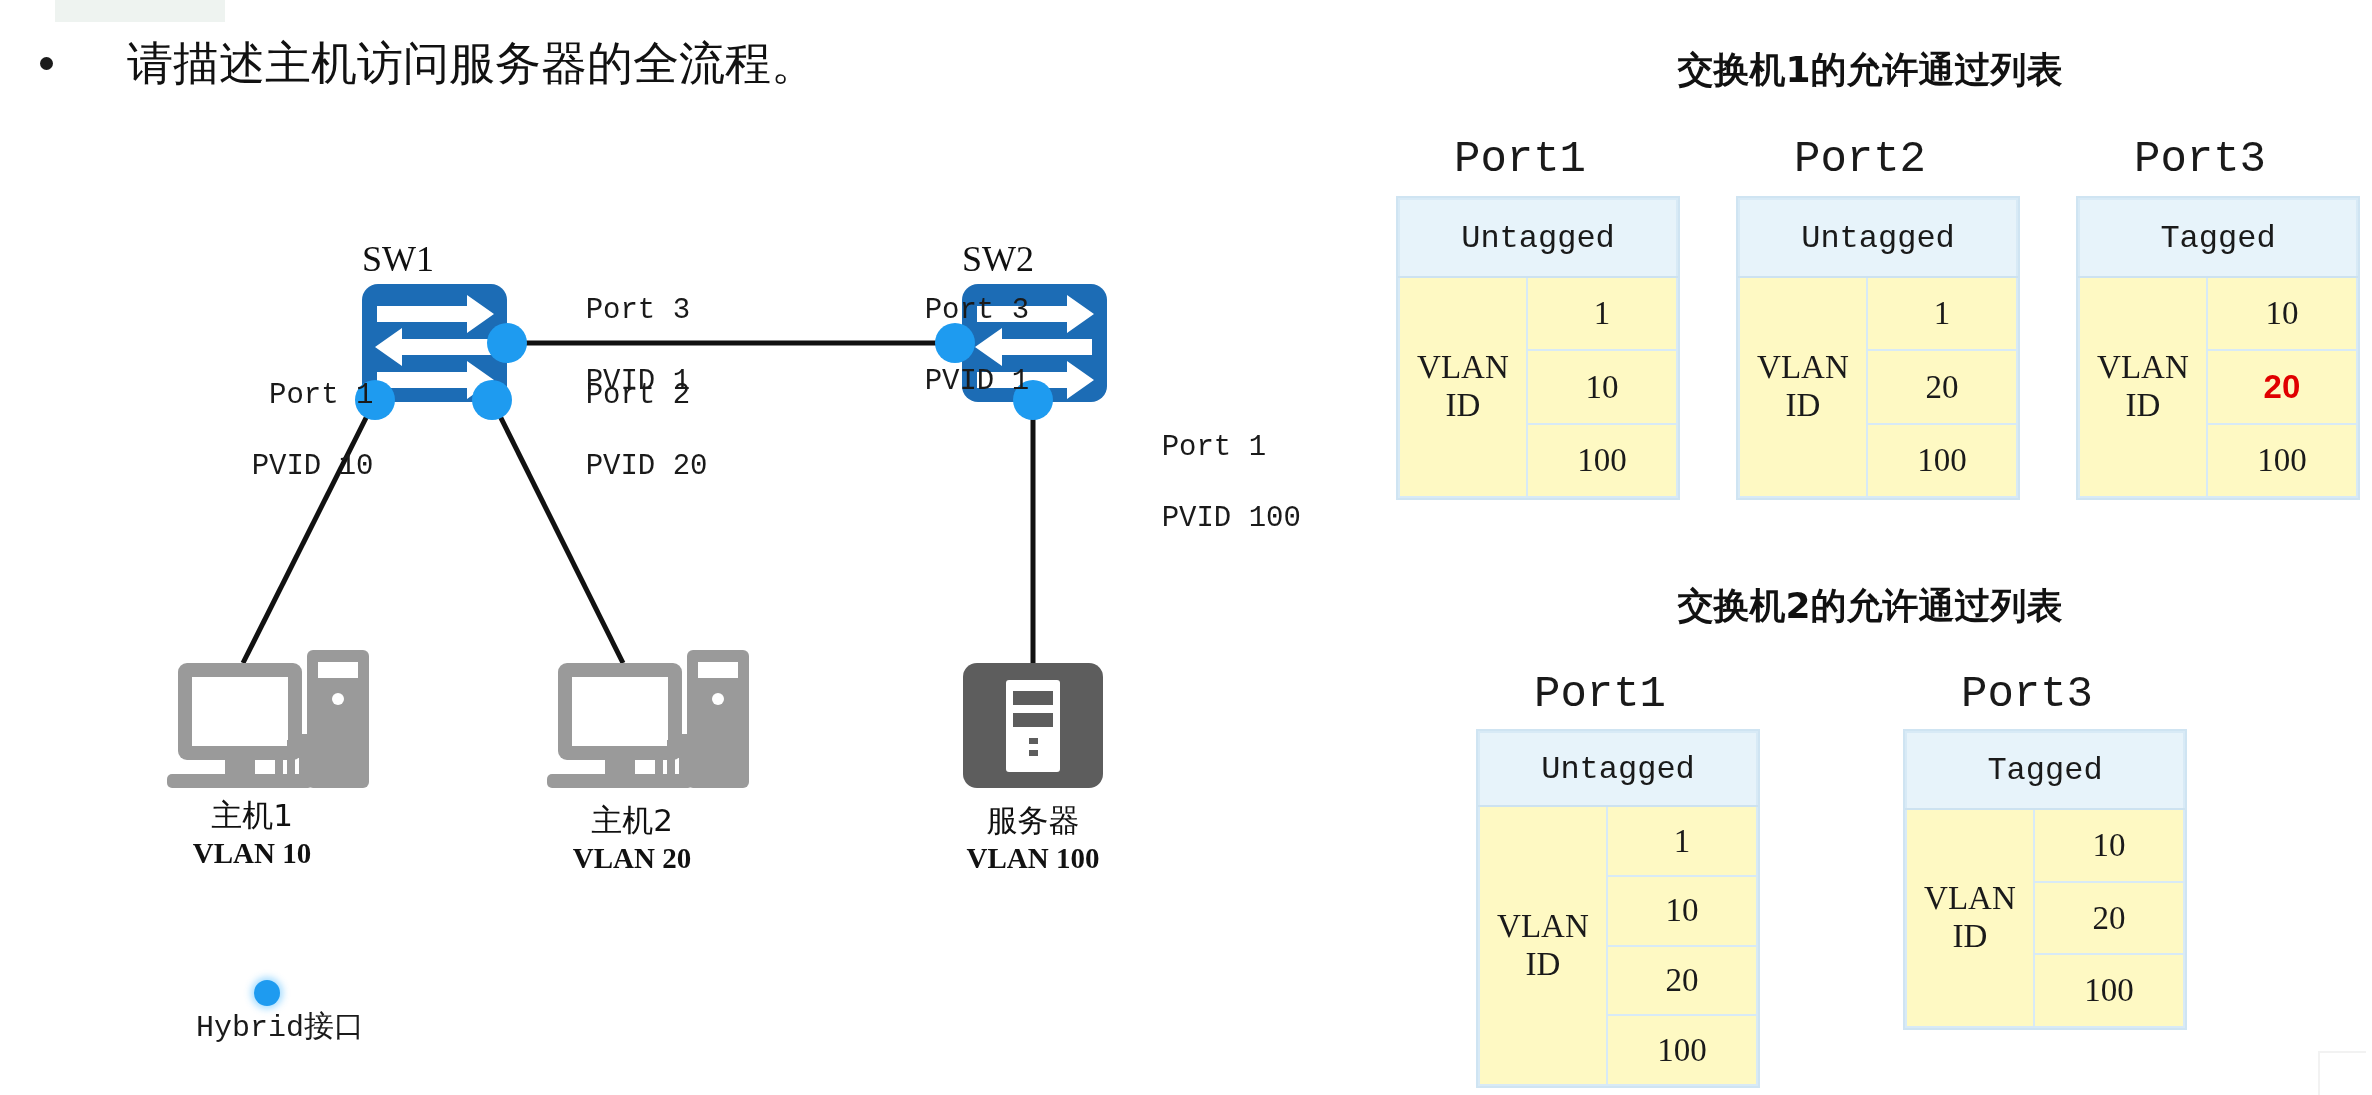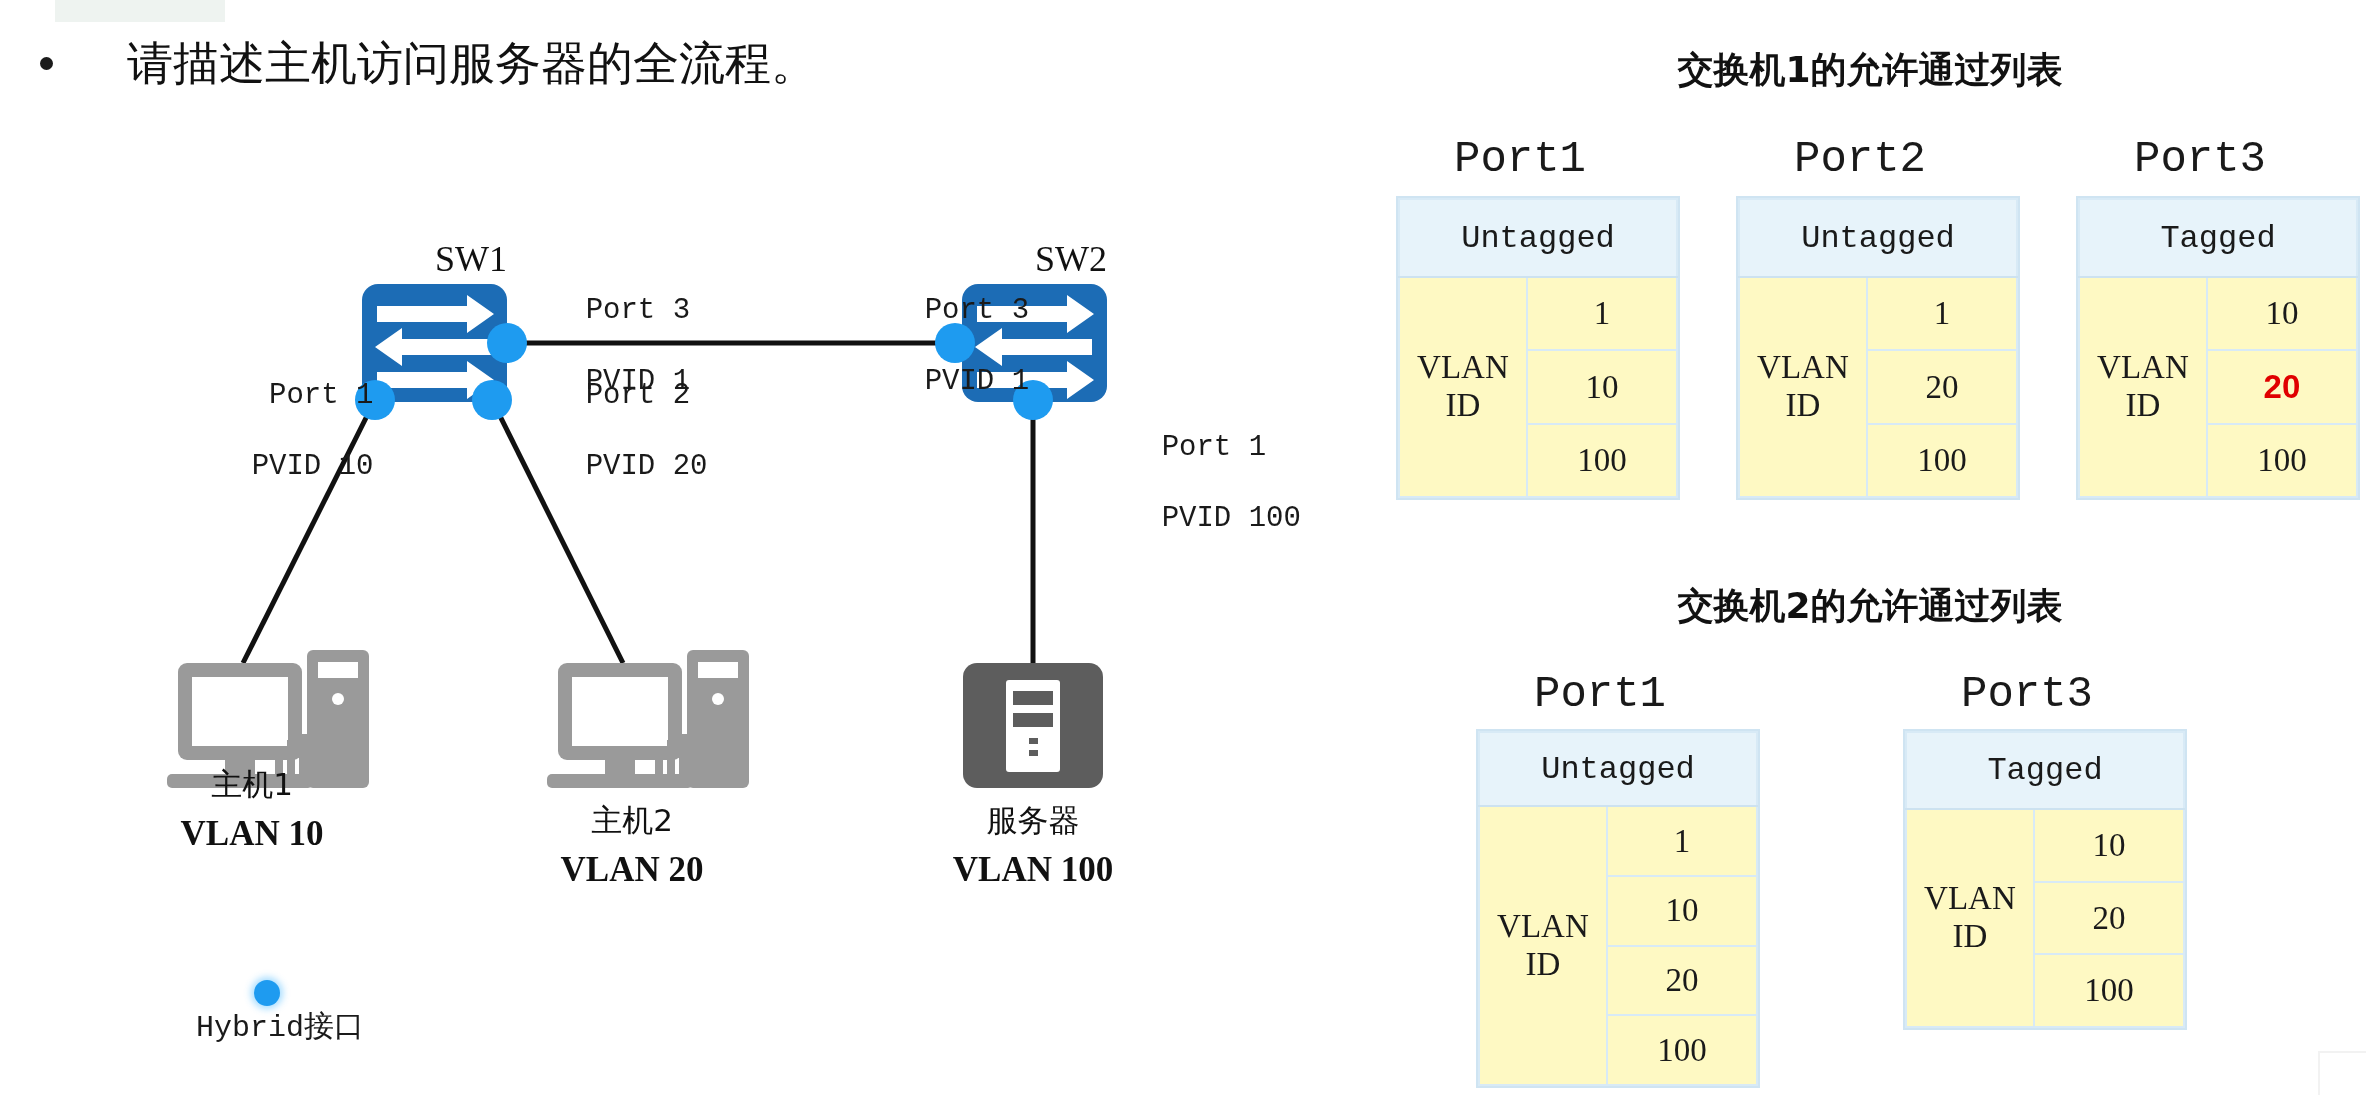--- a/index.html
+++ b/index.html
@@ -27,38 +27,38 @@
   #question-text{
     font-family:"DejaVu Sans", sans-serif;
     font-size:46px;line-height:1;color:#111;white-space:nowrap;
   }
 
   
   #diagram{position:absolute;left:0;top:110px;width:1380px;height:985px;}
   #diagram svg{position:absolute;left:0;top:0;}
 
   .dev-label{
-    position:absolute;text-align:right;
+    position:absolute;text-align:left;
     font-family:"Liberation Serif", serif;font-size:36px;color:#111;
     white-space:nowrap;
   }
   .port-label{
     position:absolute;
     font-family:"Liberation Mono", monospace;font-size:29px;line-height:1.22;
     color:#1a1a1a;white-space:pre;
   }
   .node-caption{
     position:absolute;text-align:center;white-space:nowrap;
   }
   .node-caption .cn{
     display:block;font-family:"DejaVu Sans", sans-serif;font-size:31px;color:#111;
   }
   .node-caption .vlan{
     display:block;font-family:"Liberation Serif", serif;font-weight:bold;
-    font-size:35px;color:#111;margin-top:8px;
+    font-size:29px;color:#111;margin-top:0;
   }
 
   
   #legend{position:absolute;left:196px;top:870px;display:flex;align-items:center;flex-direction:column;}
   #legend-dot{
     width:26px;height:26px;border-radius:50%;background:#1e9bf0;
     box-shadow:0 0 7px 3px rgba(60,180,255,.45);margin-right:26px;
   }
   #legend-text{font-family:"Liberation Mono", monospace;font-size:30px;color:#1a1a1a;}
 
@@ -212,21 +212,21 @@
 
   <div class="port-label" style="left:855px;top:148px;">
     <span>Port 3</span><br>
     <span>PVID 1</span>
   </div>
   <div class="port-label" style="left:1092px;top:285px;">
     <span>Port 1</span><br>
     <span>PVID 100</span>
   </div>
 
-  <div class="node-caption" style="left:138px;top:654px;width:228px;">
+  <div class="node-caption" style="left:138px;top:685px;width:228px;">
     <span class="cn">主机1</span>
     <span class="vlan">VLAN 10</span>
   </div>
   <div class="node-caption" style="left:518px;top:690px;width:228px;">
     <span class="cn">主机2</span>
     <span class="vlan">VLAN 20</span>
   </div>
   <div class="node-caption" style="left:919px;top:690px;width:228px;">
     <span class="cn">服务器</span>
     <span class="vlan">VLAN 100</span>

